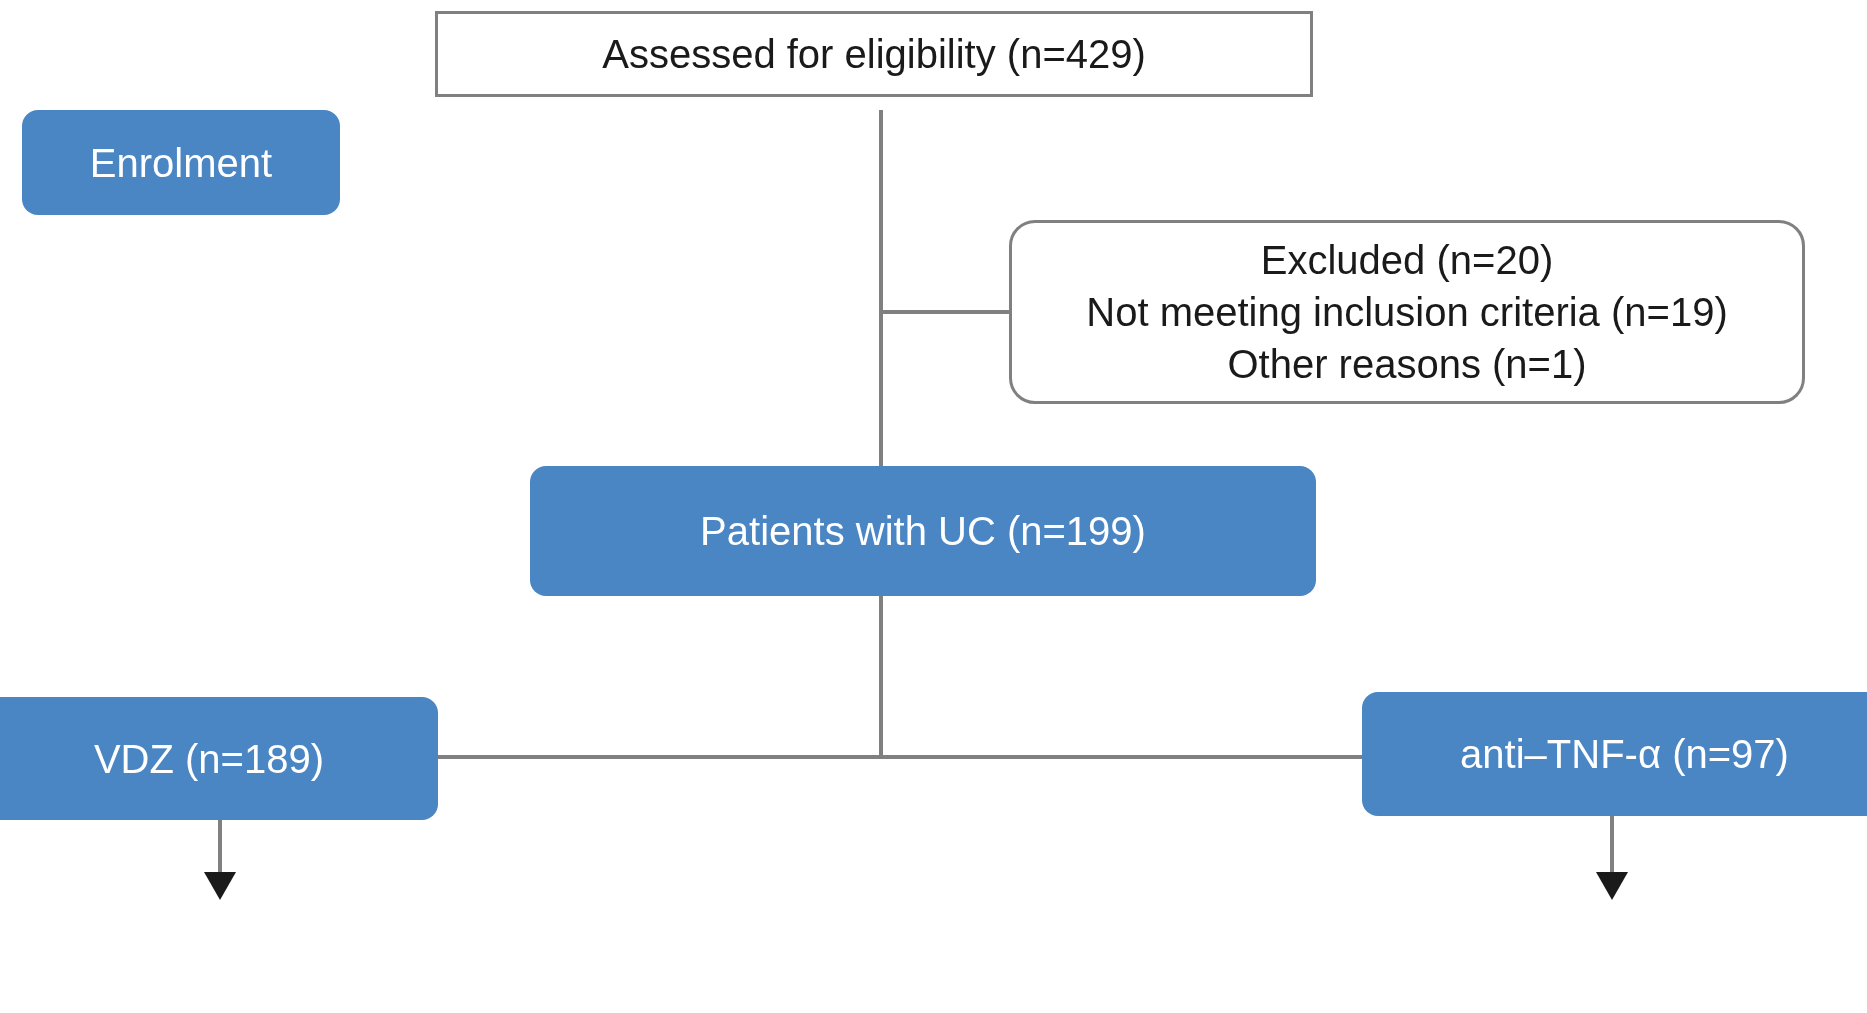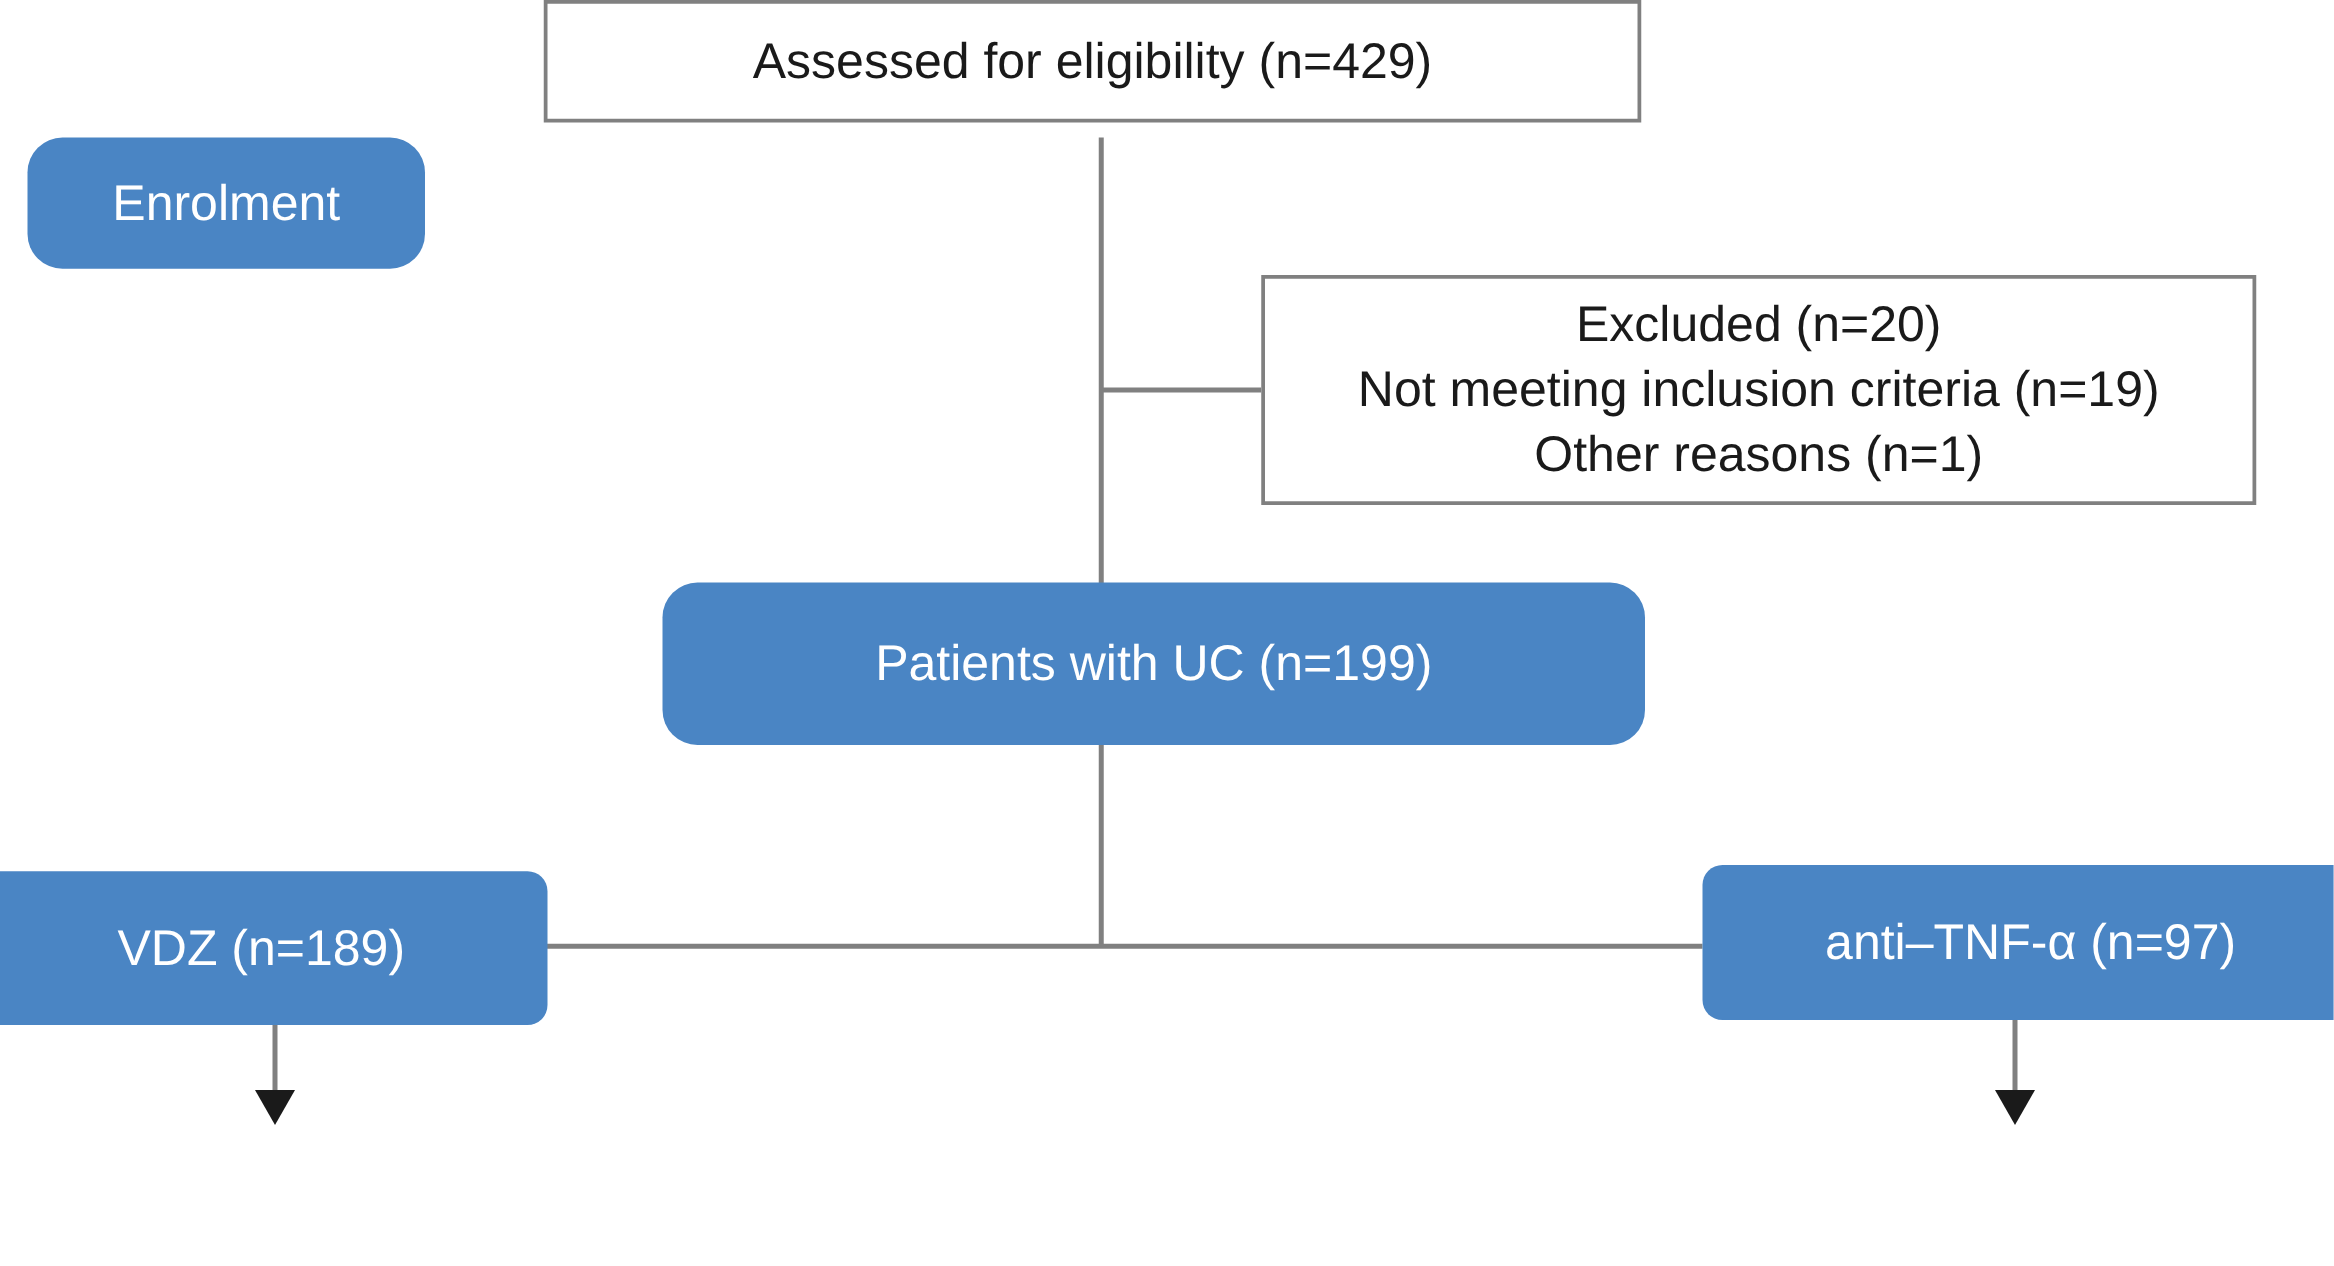--- a/index.html
+++ b/index.html
@@ -23,21 +23,21 @@
     align-items: center;
     justify-content: center;
     text-align: center;
   }
   .node-white {
     background: #ffffff;
     border: 3px solid #808080;
   }
   .node-blue {
     background: #4a85c4;
-    border-radius: 28px;
+    border-radius: 16px;
   }
   .node-label {
     line-height: 1.30;
     white-space: pre-line;
   }
   .white-text {
     color: #ffffff;
     font-size: 40px;
   }
   .dark-text {
@@ -69,29 +69,29 @@
     <line x1="434" y1="757" x2="1362" y2="757" stroke="#808080" stroke-width="4"></line>
 
     <line x1="220" y1="820" x2="220" y2="878" stroke="#808080" stroke-width="4"></line>
 
     <line x1="1612" y1="816" x2="1612" y2="878" stroke="#808080" stroke-width="4"></line>
 
     <polygon points="204,872 236,872 220,900" fill="#1a1a1a"></polygon>
     <polygon points="1596,872 1628,872 1612,900" fill="#1a1a1a"></polygon>
   </svg>
 
-  <div class="node node-white" style="left:435px; top:0; width:878px; height:98px;">
+  <div class="node node-white" style="left:435px; top:11px; width:878px; height:86px;">
     <span class="node-label dark-text">Assessed for eligibility (n=429)</span>
   </div>
 
   <div class="node node-blue" style="left:22px; top:110px; width:318px; height:105px;">
     <span class="node-label white-text">Enrolment</span>
   </div>
 
-  <div class="node node-white" style="left:1009px; top:220px; width:796px; height:184px;">
+  <div class="node node-white" style="left:1009px; top:220px; width:796px; height:184px;border-radius:26px;">
     <span class="node-label dark-text">Excluded (n=20)
 Not meeting inclusion criteria (n=19)
 Other reasons (n=1)</span>
   </div>
 
   <div class="node node-blue" style="left:530px; top:466px; width:786px; height:130px;">
     <span class="node-label white-text">Patients with UC (n=199)</span>
   </div>
 
   <div class="node node-blue" style="left:-20px; top:697px; width:458px; height:123px; border-radius:16px;">

